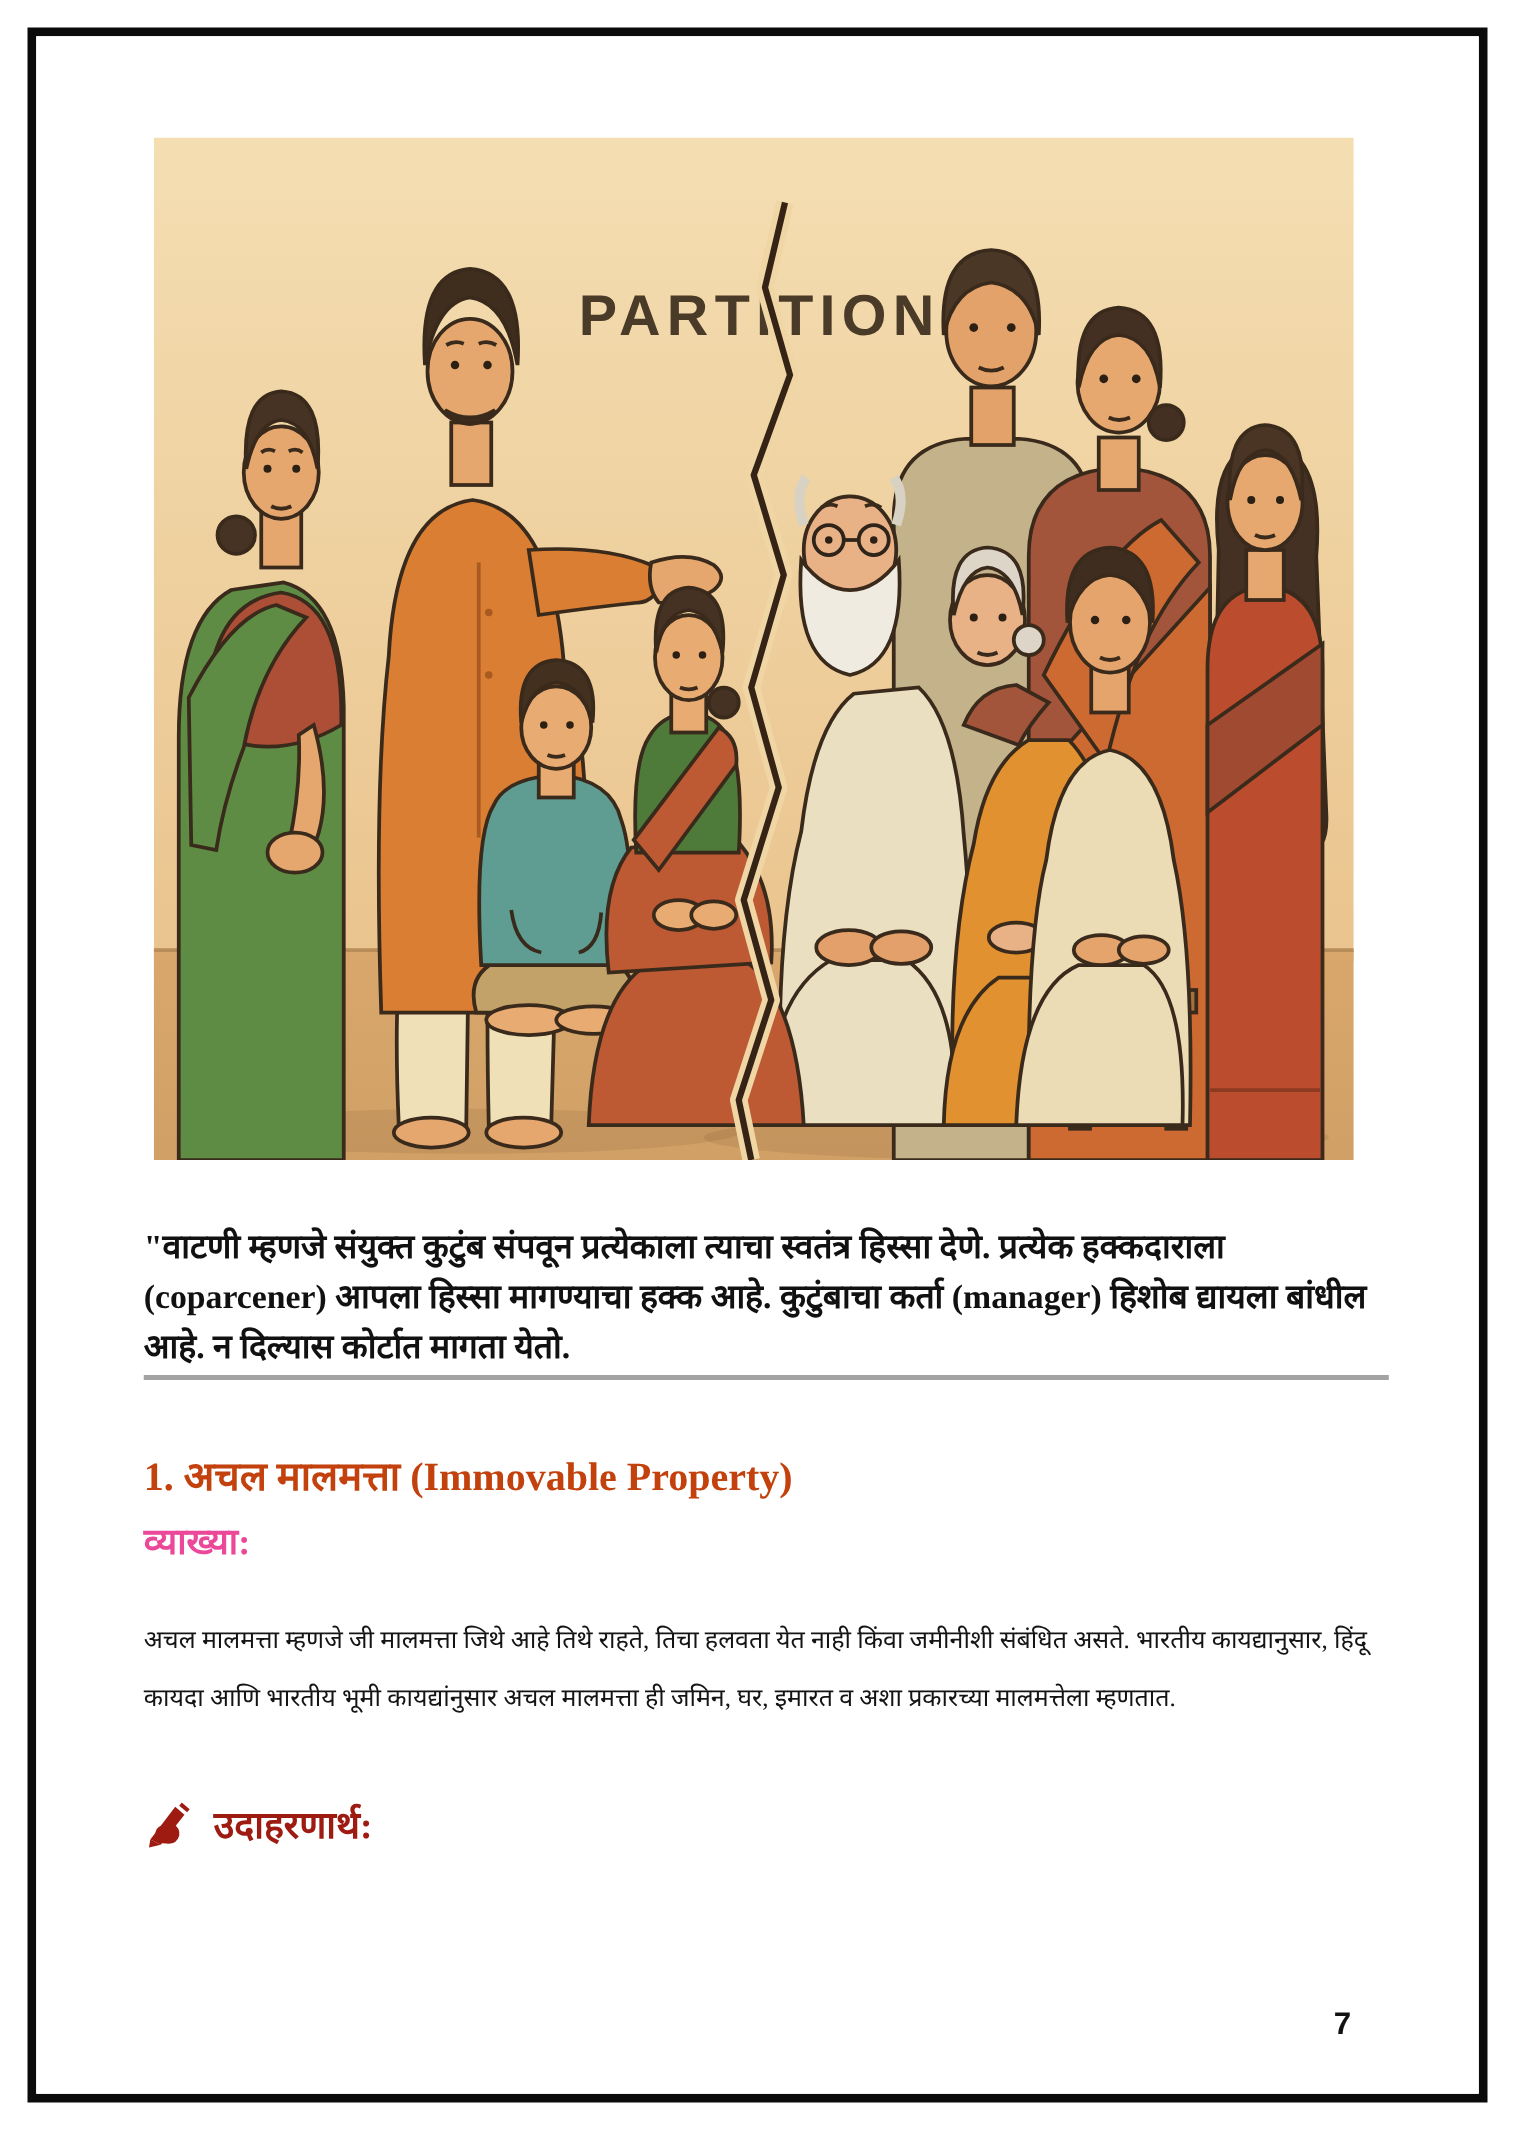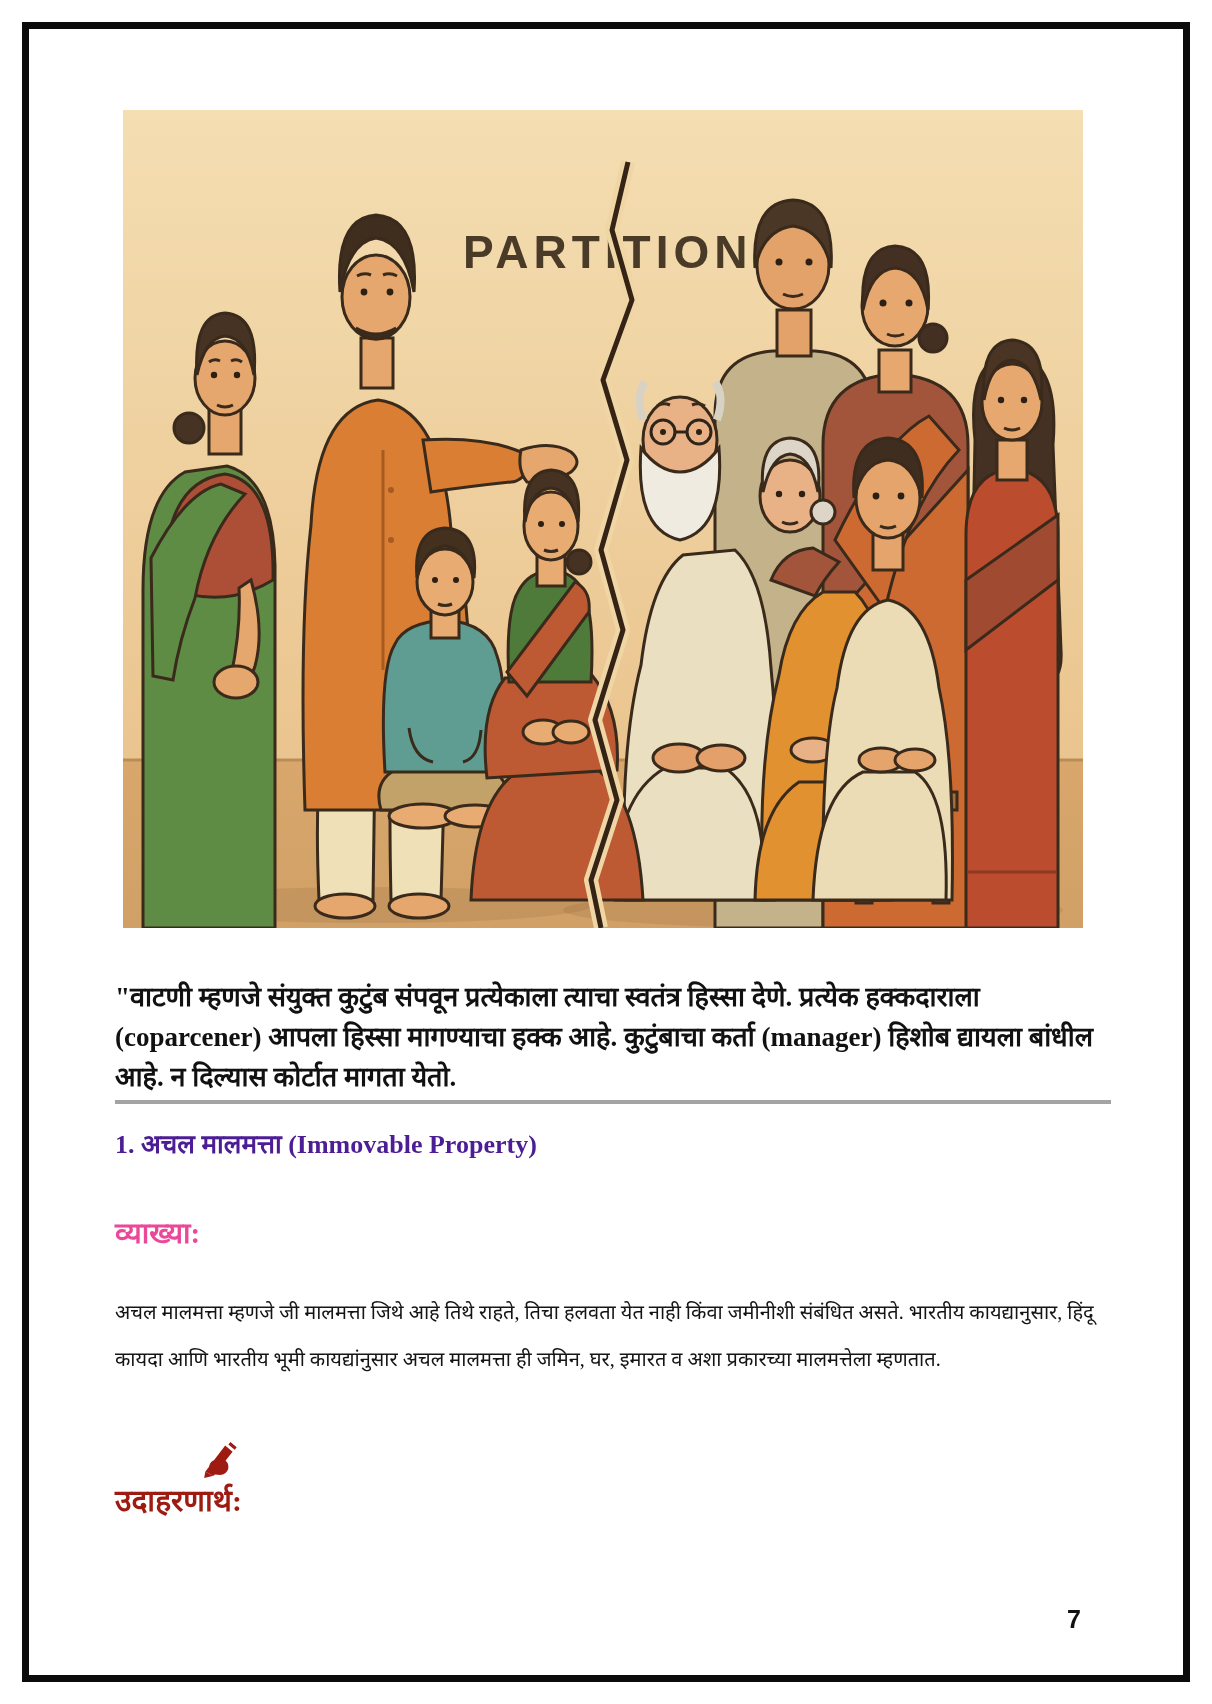--- a/index.html
+++ b/index.html
@@ -12,26 +12,26 @@
              color:#7d957d;opacity:0.08;transform:rotate(-58deg);transform-origin:left top;
              white-space:nowrap;pointer-events:none;}
 
   .illustration{position:absolute;left:94px;top:81px;width:960px;height:818px;}
   .illustration svg{display:block;width:100%;height:100%;}
 
   .quote{position:absolute;left:86px;top:921px;width:996px;font-size:27px;font-weight:bold;
          line-height:40px;color:#111111;}
   .divider{position:absolute;left:86px;top:1071px;width:996px;height:0;
            border-top:4px solid #a3a3a3;}
-  .heading{position:absolute;left:86px;top:1074px;width:996px;font-size:26px;font-weight:bold;
-           color:#4c1d95;}
+  .heading{position:absolute;left:86px;top:1102px;width:996px;font-size:32px;font-weight:bold;
+           color:#c2410c;}
   .def-label{position:absolute;left:86px;top:1183px;font-size:29px;font-weight:bold;color:#ec4899;}
   .body-text{position:absolute;left:86px;top:1240px;width:1002px;font-size:20px;line-height:47px;
              color:#141414;}
-  .example-row{position:absolute;left:86px;top:1408px;display:flex;align-items:flex-end;flex-direction:column;}
+  .example-row{position:absolute;left:86px;top:1408px;display:flex;align-items:center;gap:14px;}
   .example-icon{width:42px;height:42px;display:inline-block;}
   .example-label{font-size:30px;font-weight:bold;color:#9e1b12;}
   .example-item{position:absolute;left:86px;top:1500px;font-size:28px;color:#141414;}
   .example-item .num{margin-right:8px;}
   .page-number{position:absolute;left:1038px;top:1576px;font-size:25px;font-weight:600;
                color:#111111;font-family:"Liberation Sans","DejaVu Sans",sans-serif;}
 </style>
 </head>
 <body>
 

